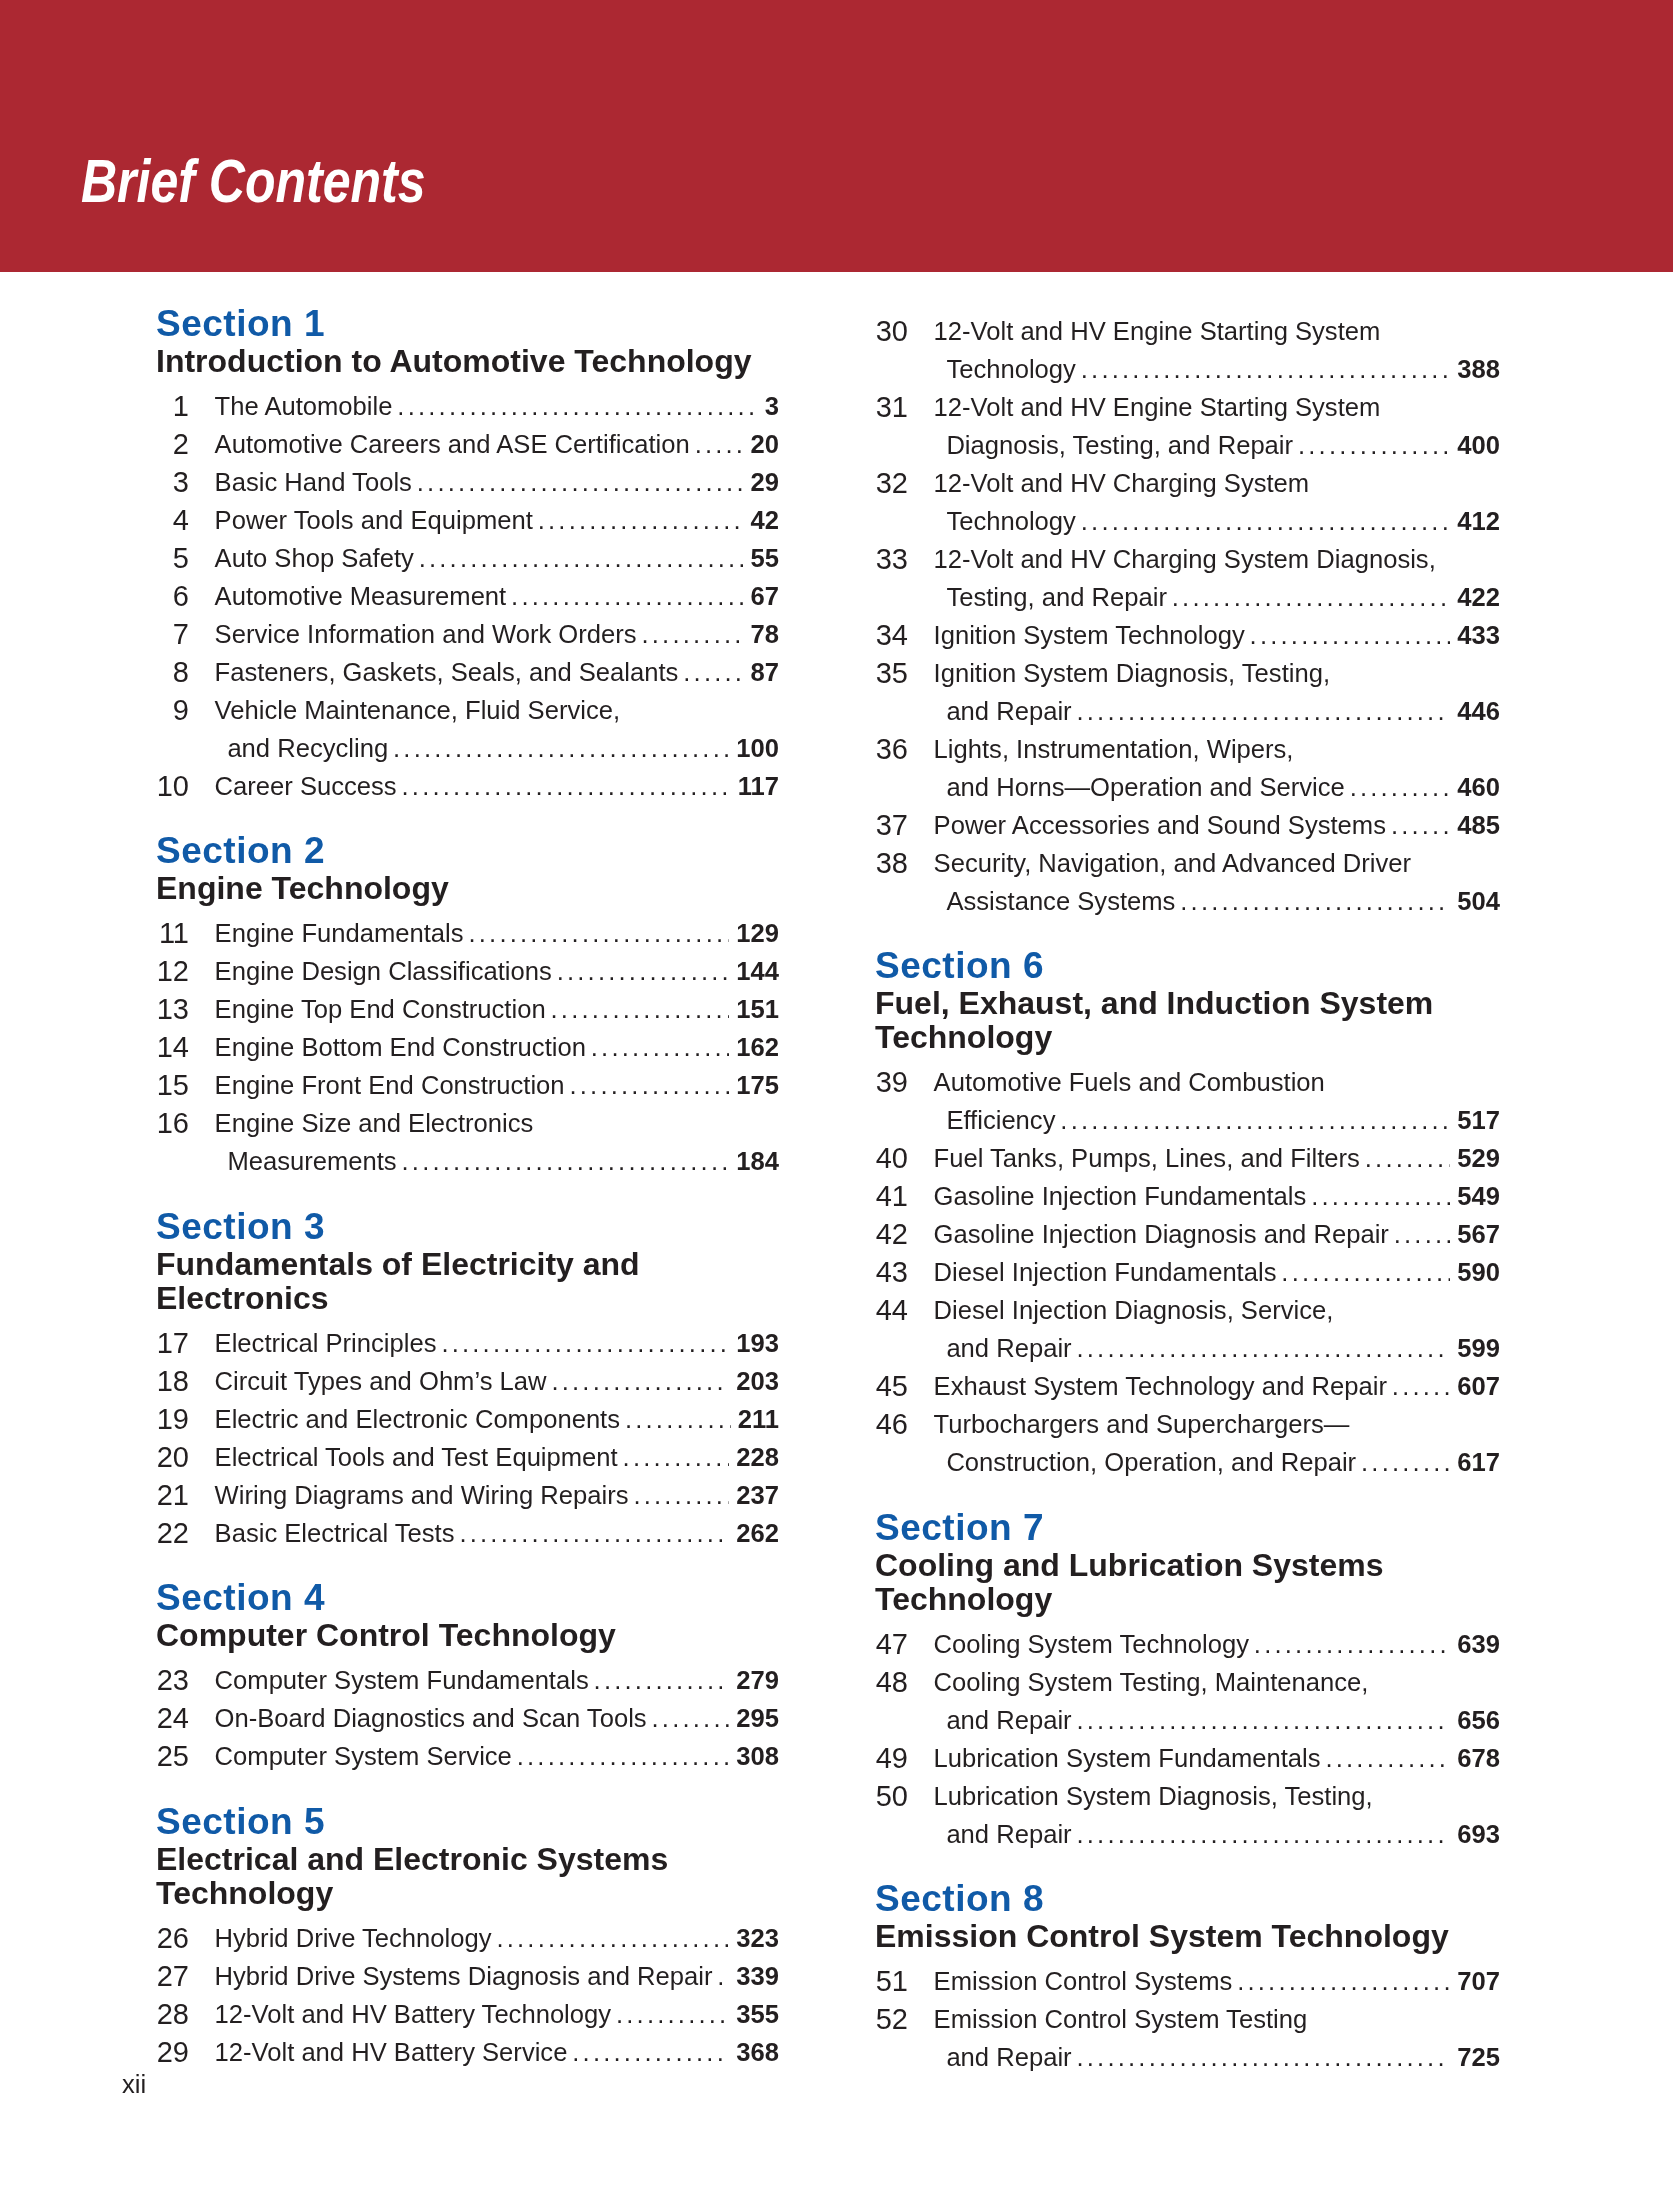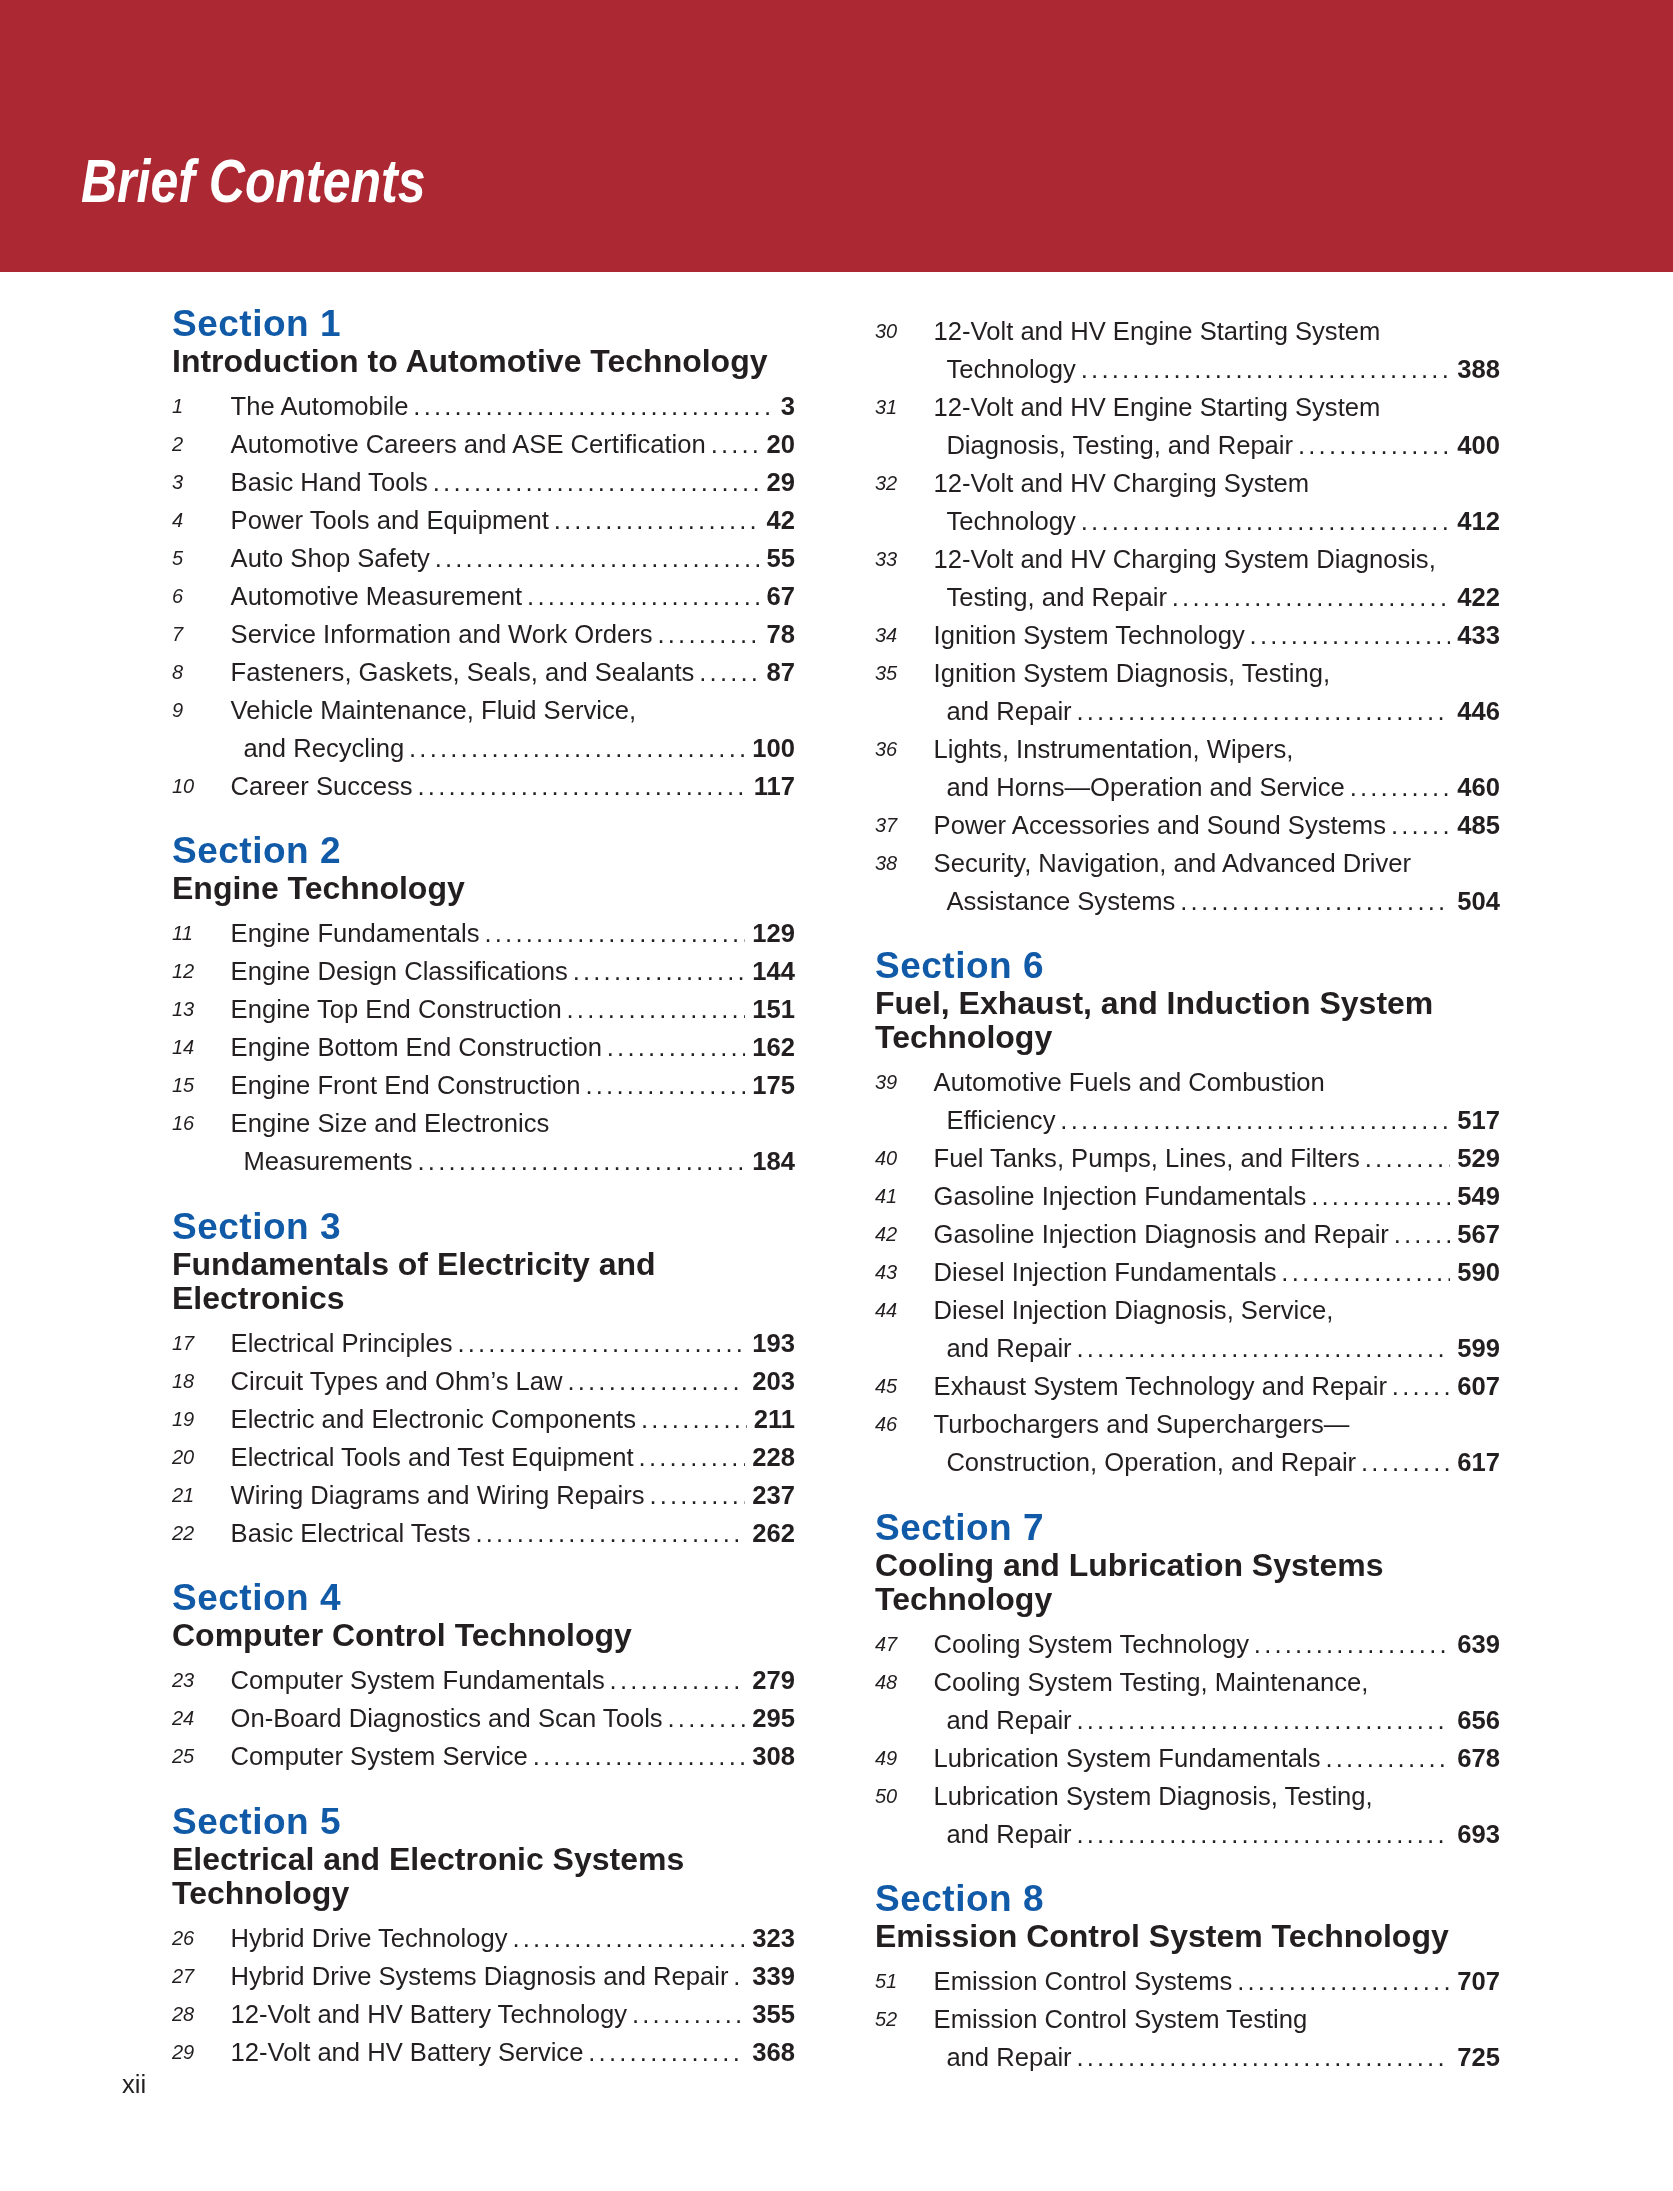--- a/index.html
+++ b/index.html
@@ -24,39 +24,39 @@
   }
   #page-title{
     position:absolute;left:81px;top:146px;
     font-size:61px;font-weight:bold;font-style:italic;
     color:#ffffff;letter-spacing:0px;
     transform:scaleX(0.82);transform-origin:left center;
     white-space:nowrap;
   }
   
   .toc-col{position:absolute;top:303px;}
-  #col-left{left:156px;width:623px;margin-left:16px;}
+  #col-left{left:156px;width:623px;}
   #col-right{left:875px;width:625px;}
 
   .toc-section + .toc-section{margin-top:25.6px;}
 
   .section-heading{
     font-size:37px;font-weight:bold;color:var(--blue);
     line-height:41px;letter-spacing:0.5px;
   }
   .section-subtitle{
     font-size:32px;font-weight:bold;color:var(--text);
     line-height:34px;
   }
   .section-chapters{margin-top:8.9px;}
 
   .chapter{display:flex;align-items:flex-start;}
   .ch-num{
-    flex:none;width:33px;
-    font-size:20px;line-height:38px;font-style:italic;
+    flex:none;width:33px;text-align:right;
+    font-size:29px;line-height:38px;
   }
   .ch-body{flex:1;margin-left:25.6px;min-width:0;}
   .ch-line{display:flex;align-items:baseline;font-size:25.6px;line-height:38px;}
   .ch-line.cont{padding-left:12.8px;}
   .ch-title{flex:none;white-space:nowrap;}
   .dots{
     flex:1;min-width:7.9px;overflow:hidden;white-space:nowrap;
     margin-left:4.9px;margin-right:6.9px;
     letter-spacing:3.2px;
   }

